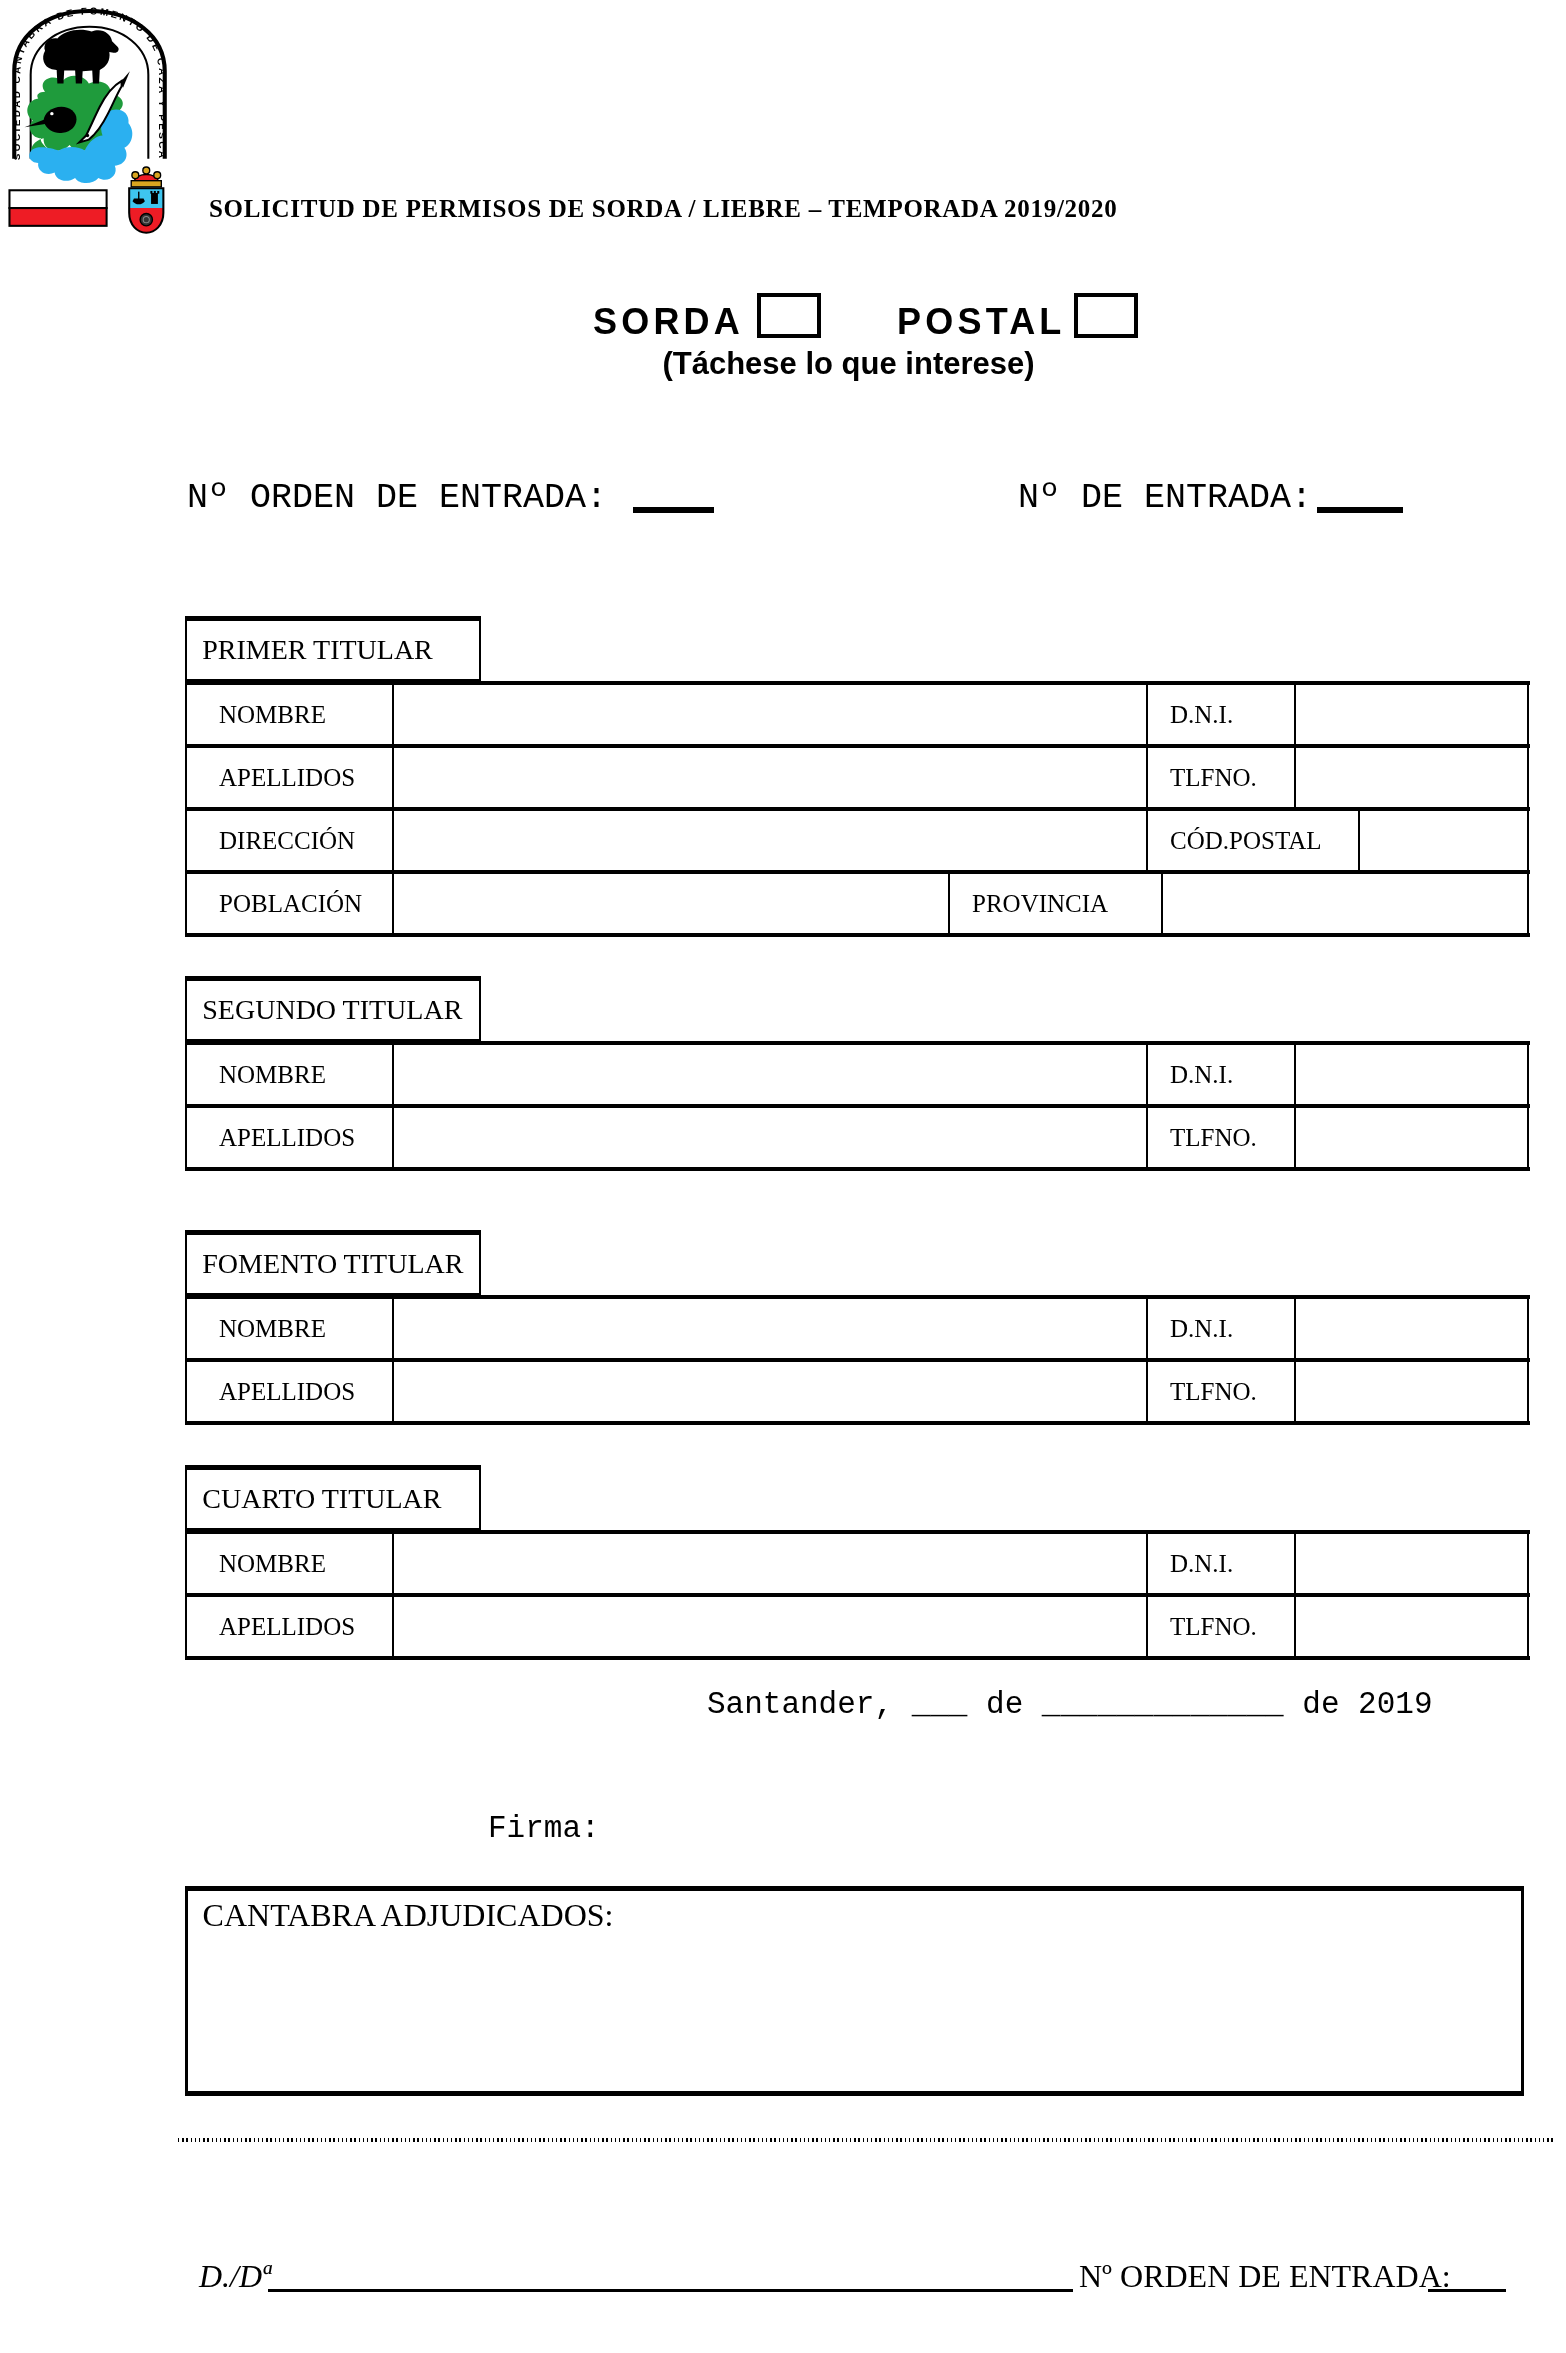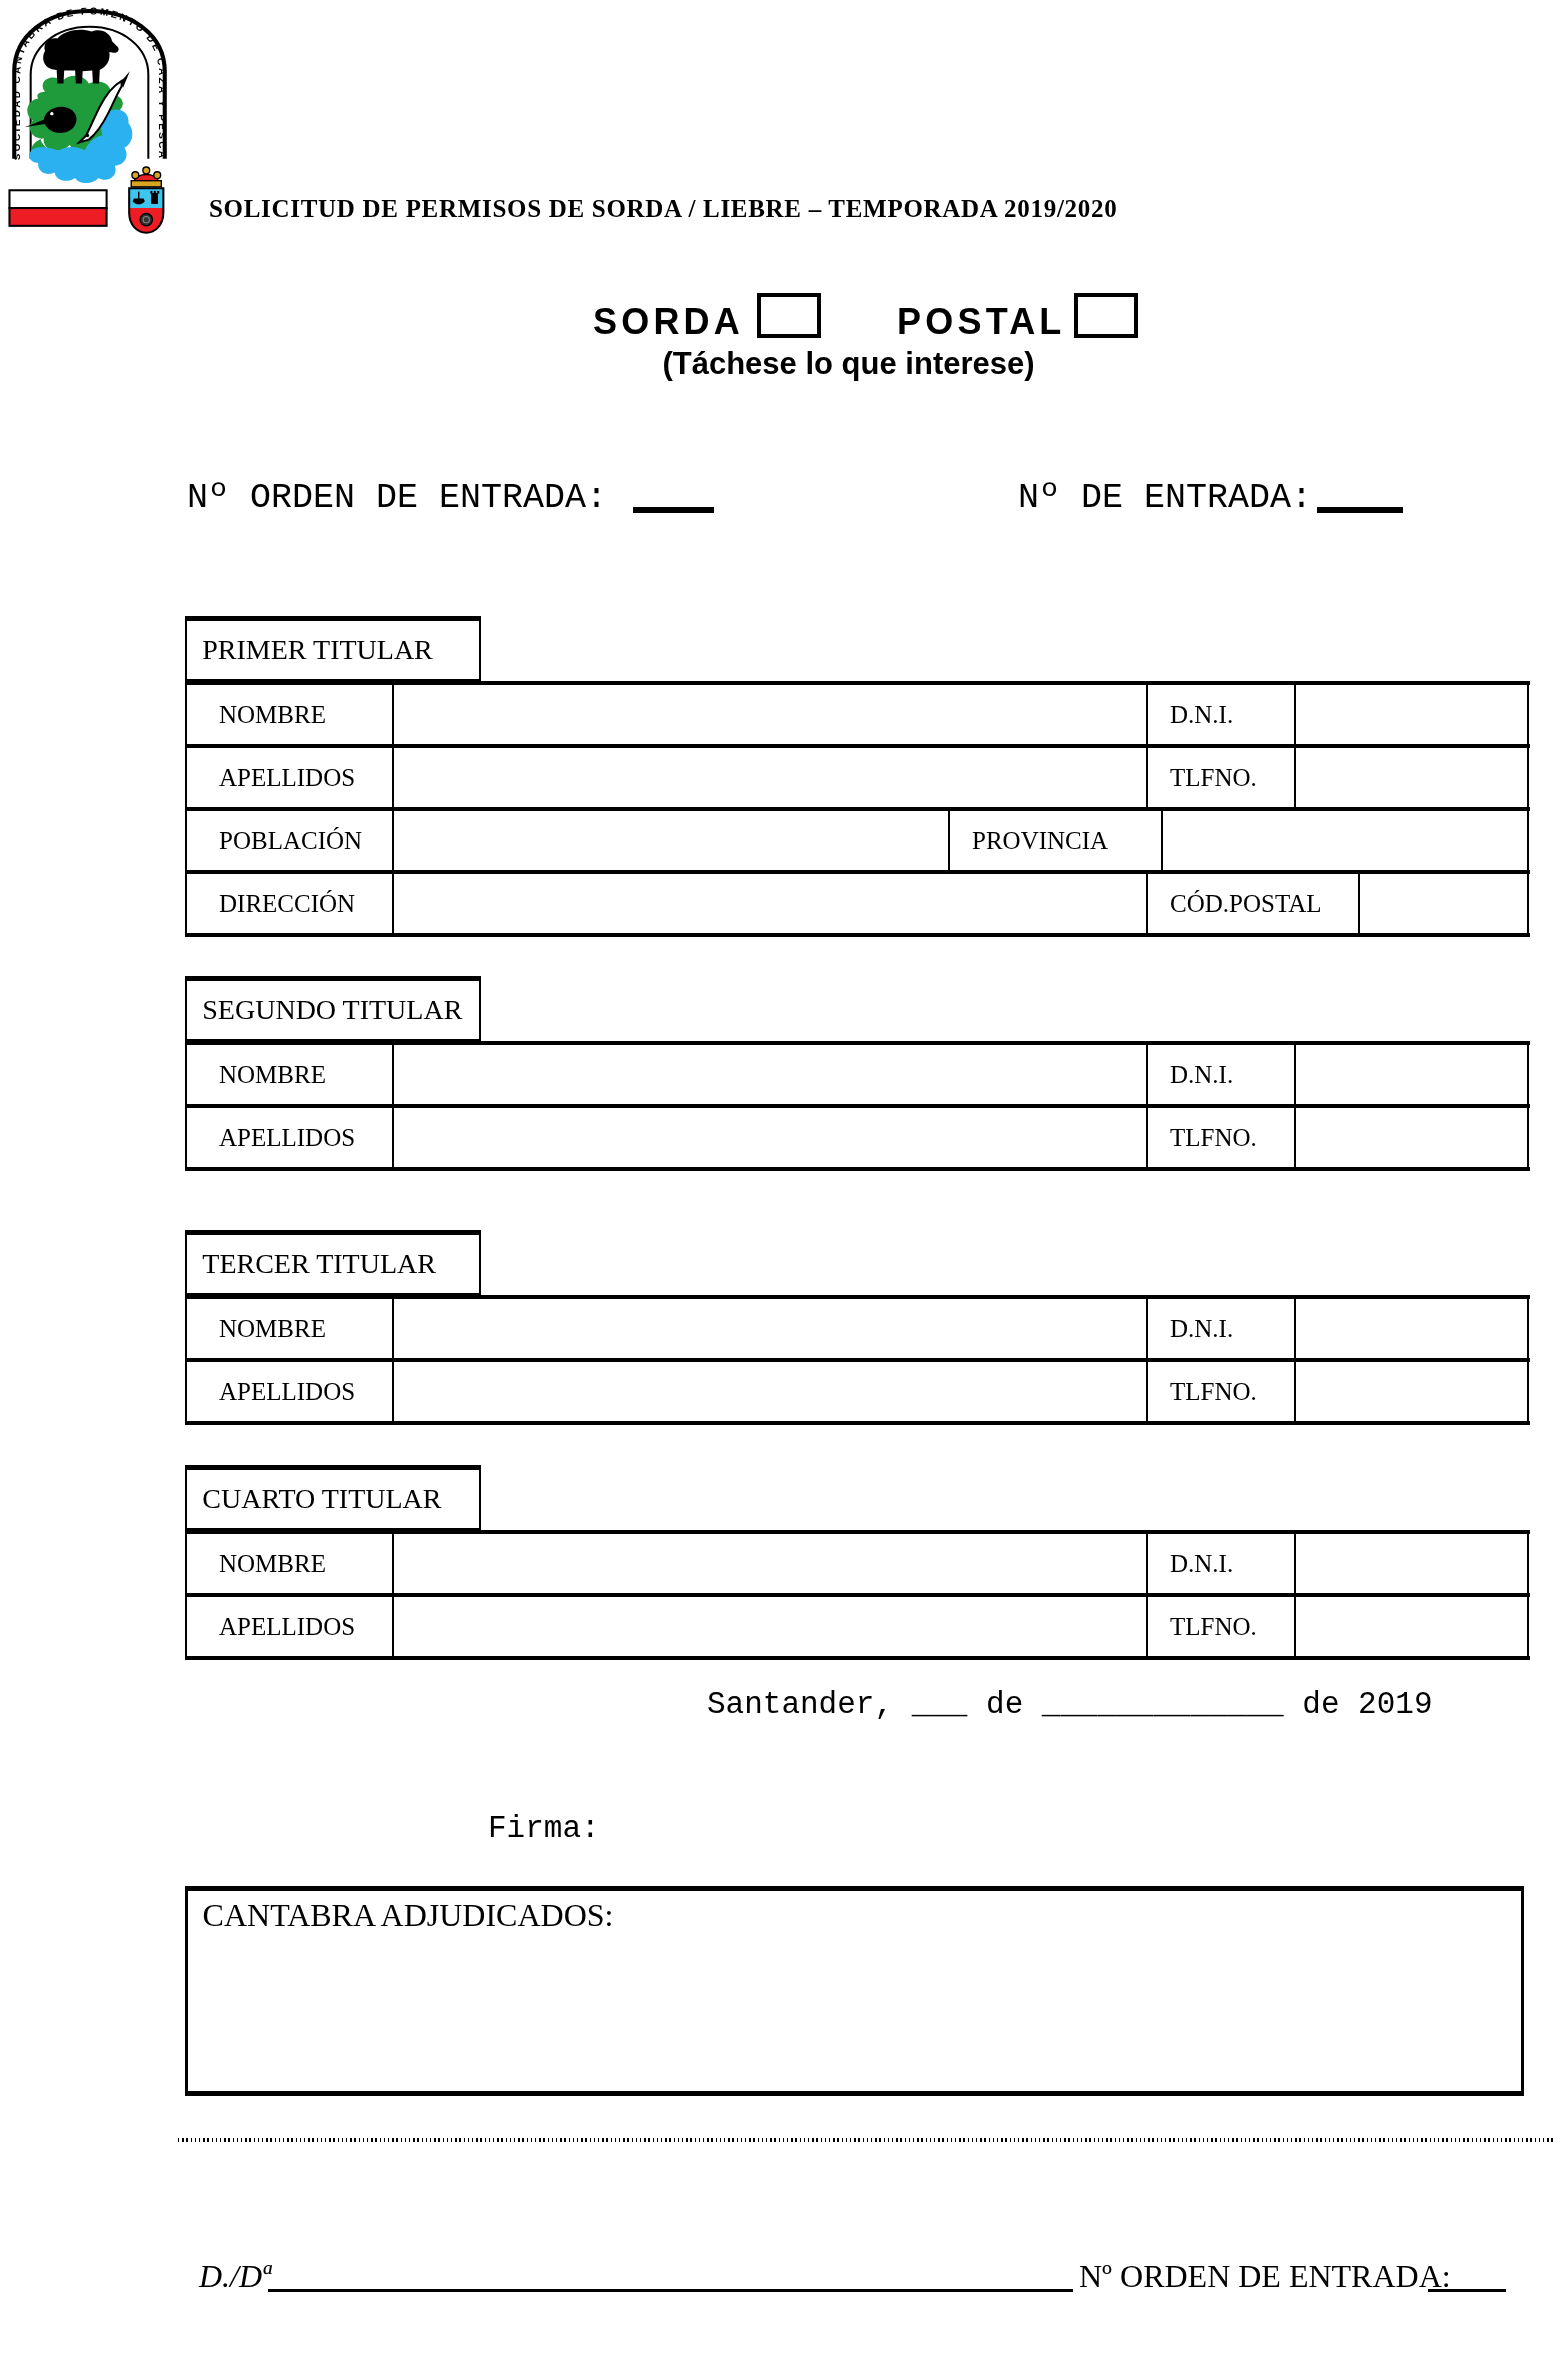--- a/index.html
+++ b/index.html
@@ -178,51 +178,51 @@
     <div class="tcell tlabel2 w-lab2">D.N.I.</div>
     <div class="tcell w-val2"></div>
   </div>
   <div class="trow">
     <div class="tcell tlabel w-label">APELLIDOS</div>
     <div class="tcell w-val1"></div>
     <div class="tcell tlabel2 w-lab2">TLFNO.</div>
     <div class="tcell w-val2"></div>
   </div>
   <div class="trow">
+    <div class="tcell tlabel w-label">DIRECCIÓN</div>
+    <div class="tcell w-val1"></div>
+    <div class="tcell tlabel2 w-lab2cp">CÓD.POSTAL</div>
+    <div class="tcell w-val2cp"></div>
+  </div>
+  <div class="trow">
     <div class="tcell tlabel w-label">POBLACIÓN</div>
     <div class="tcell w-val1pb"></div>
     <div class="tcell tlabel2 w-lab2pb">PROVINCIA</div>
     <div class="tcell w-val2pb"></div>
   </div>
-  <div class="trow">
-    <div class="tcell tlabel w-label">DIRECCIÓN</div>
-    <div class="tcell w-val1"></div>
-    <div class="tcell tlabel2 w-lab2cp">CÓD.POSTAL</div>
-    <div class="tcell w-val2cp"></div>
-  </div>
 </div>
 
 <div class="holder-table" style="top:976px;">
   <div class="holder-header">SEGUNDO TITULAR</div>
   <div class="trow">
     <div class="tcell tlabel w-label">NOMBRE</div>
     <div class="tcell w-val1"></div>
     <div class="tcell tlabel2 w-lab2">D.N.I.</div>
     <div class="tcell w-val2"></div>
   </div>
   <div class="trow">
     <div class="tcell tlabel w-label">APELLIDOS</div>
     <div class="tcell w-val1"></div>
     <div class="tcell tlabel2 w-lab2">TLFNO.</div>
     <div class="tcell w-val2"></div>
   </div>
 </div>
 
 <div class="holder-table" style="top:1230px;">
-  <div class="holder-header">TERCER TITULAR</div>
+  <div class="holder-header">FOMENTO TITULAR</div>
   <div class="trow">
     <div class="tcell tlabel w-label">NOMBRE</div>
     <div class="tcell w-val1"></div>
     <div class="tcell tlabel2 w-lab2">D.N.I.</div>
     <div class="tcell w-val2"></div>
   </div>
   <div class="trow">
     <div class="tcell tlabel w-label">APELLIDOS</div>
     <div class="tcell w-val1"></div>
     <div class="tcell tlabel2 w-lab2">TLFNO.</div>

